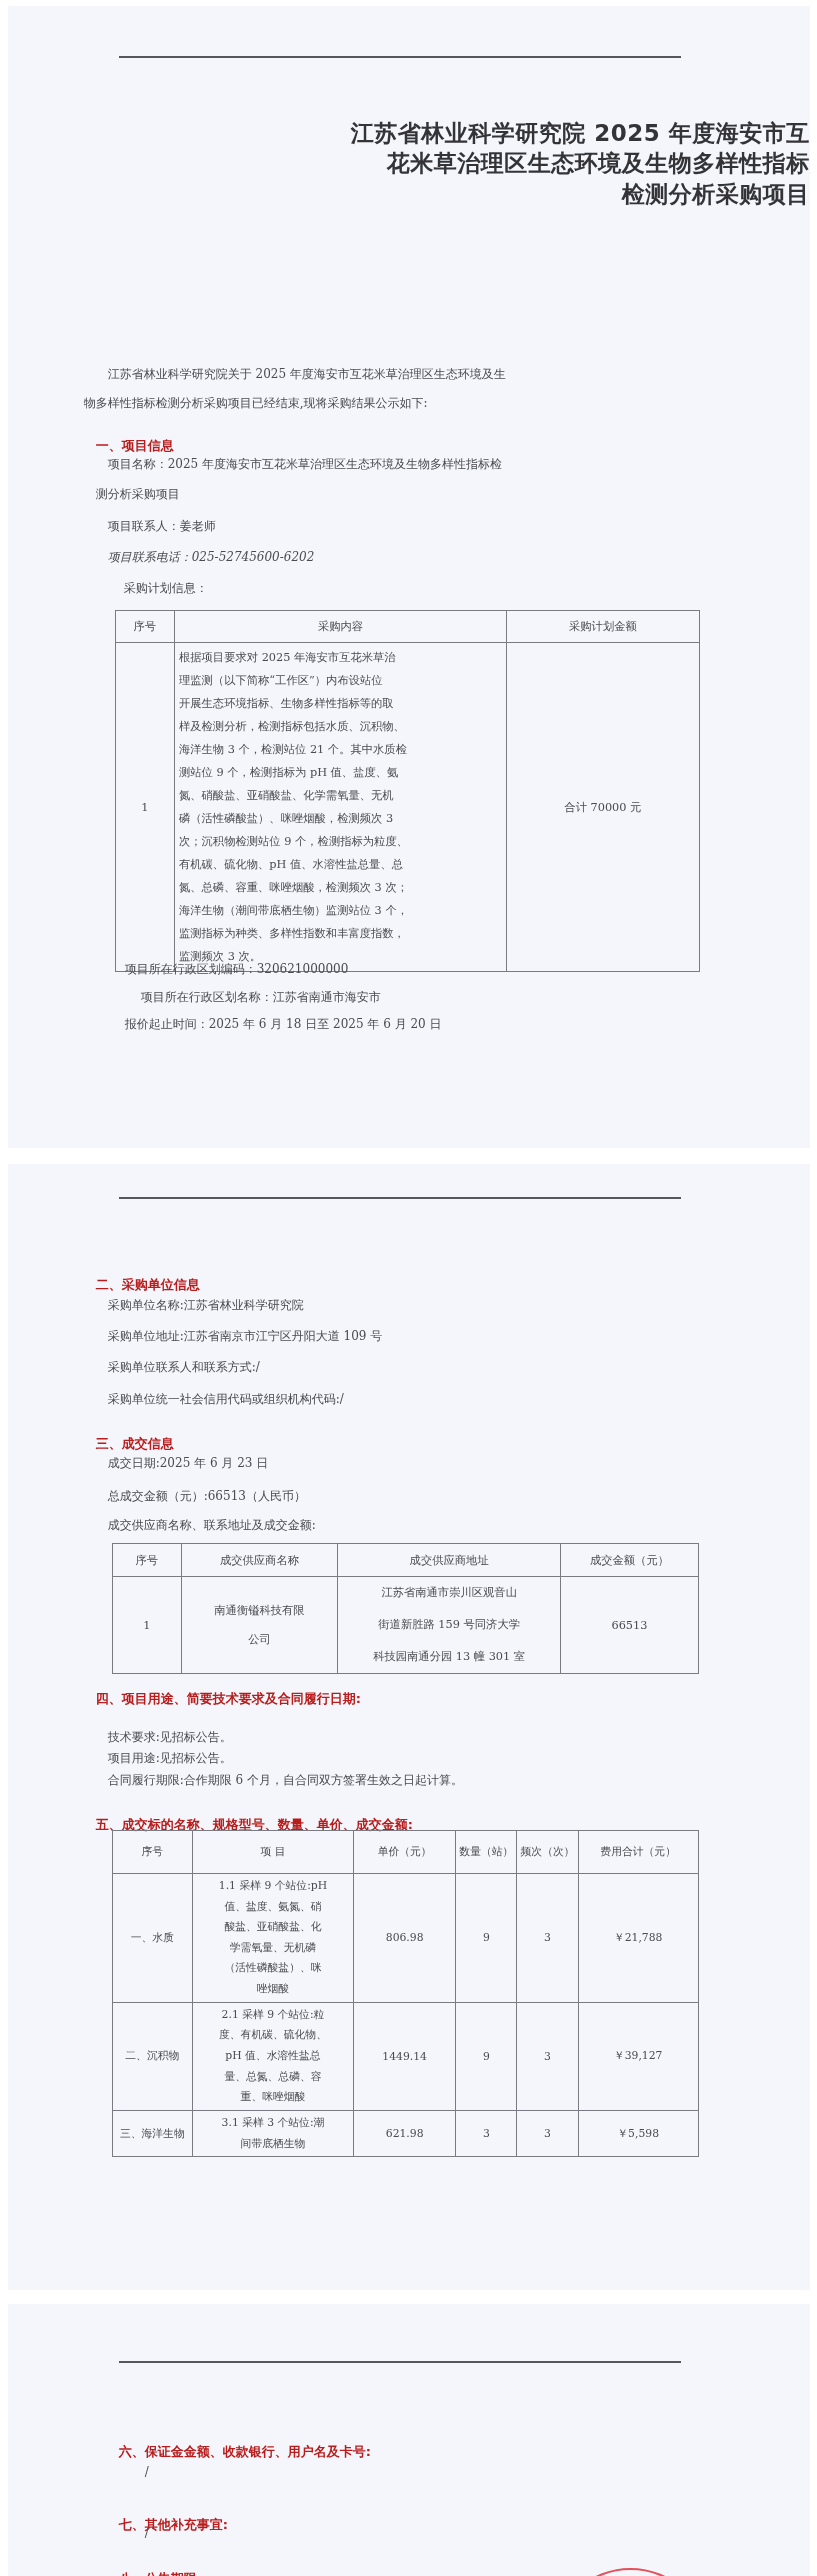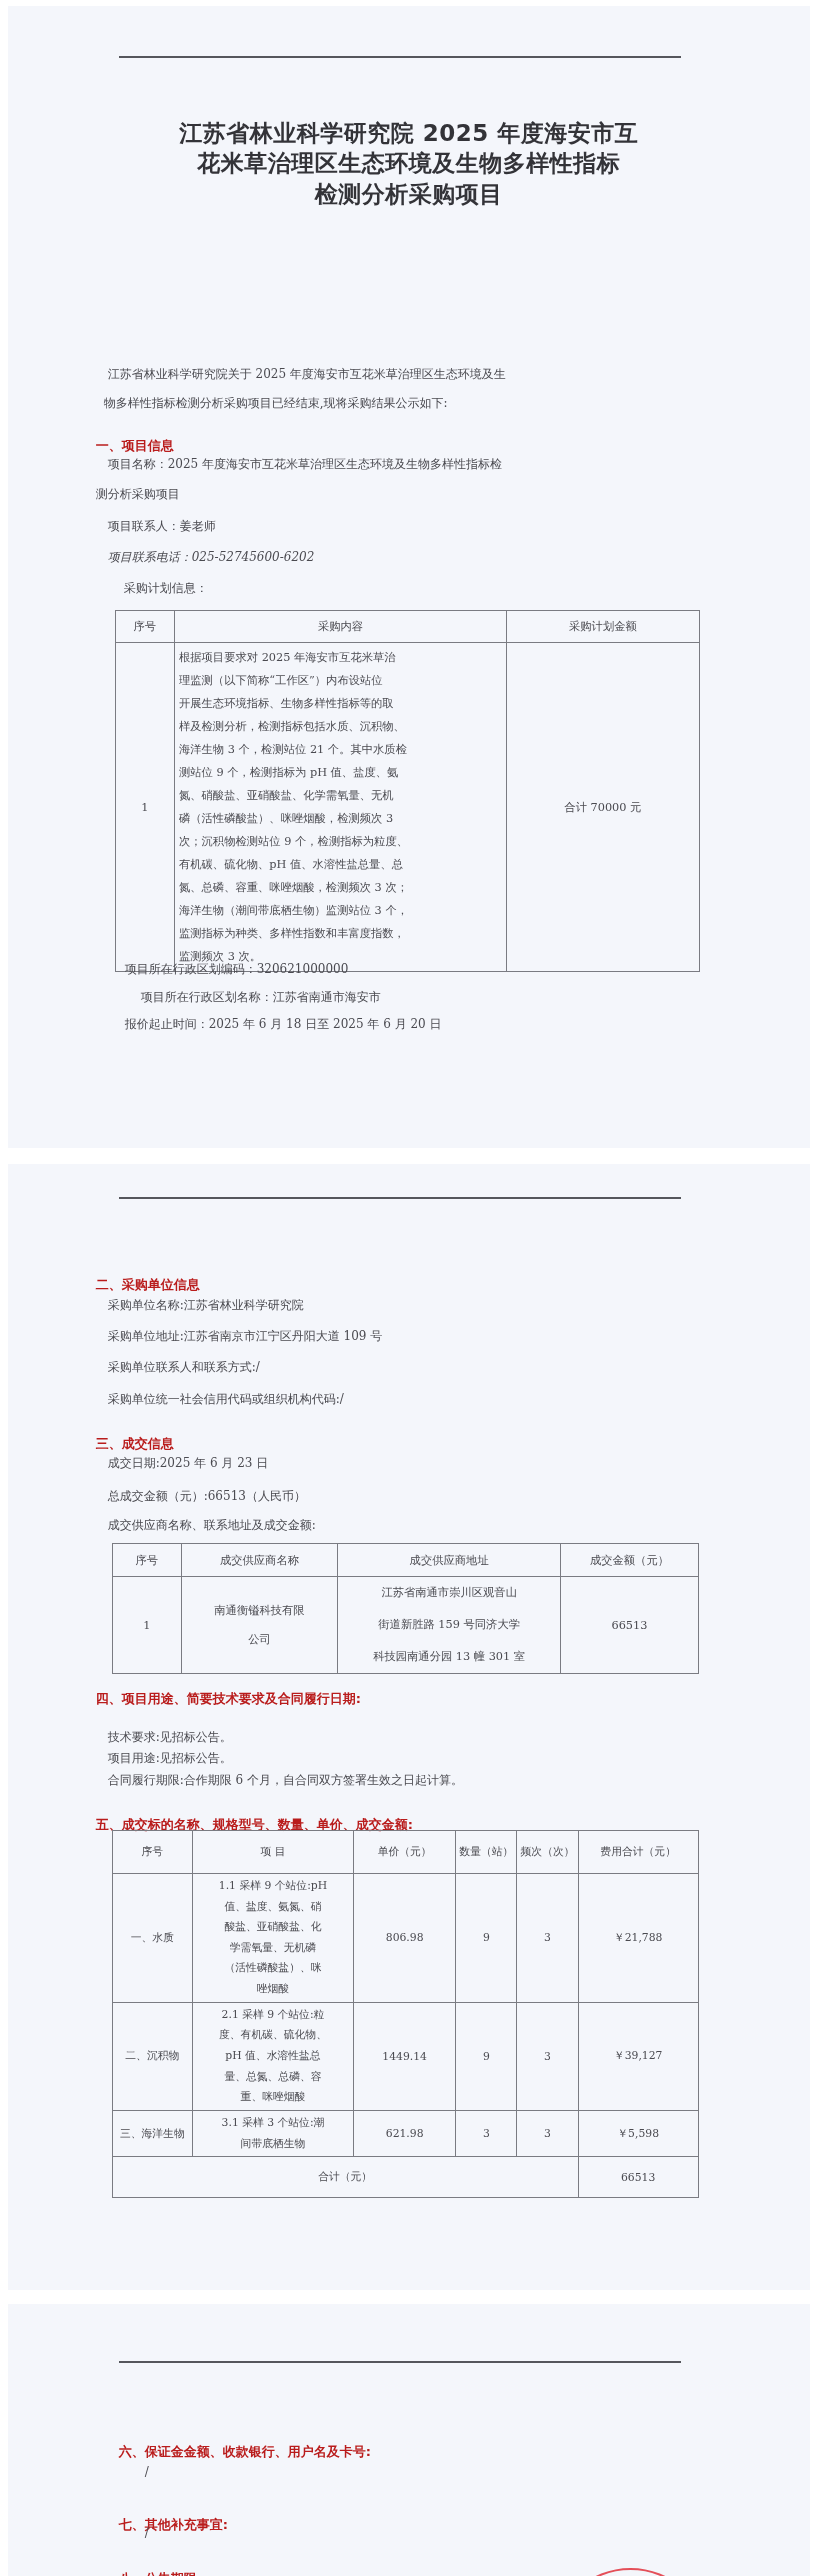--- a/index.html
+++ b/index.html
@@ -1,21 +1,21 @@
 <!DOCTYPE html>
 <html style="font-size:8.2px"><head>
 <meta charset="utf-8">
 <style>
   html, body { margin: 0; padding: 0; background: #ffffff; }
   body { width: 817px; height: 3470px; position: relative; overflow: hidden;
          font-family: "DejaVu Serif", "Liberation Serif", serif; color: #3a3a3f; }
   .page { position: absolute; left: 7.7px; width: 802px; background: #f4f6fb; }
   .rule { position: absolute; left: 111px; width: 562px; height: 1.5px; background: #55565c; }
   .abs { position: absolute; white-space: nowrap; }
-  .title { position: absolute; left: 0; width: 802px; text-align: center;
+  .title { position: absolute; left: 0; width: 802px; text-align: right;
            font-family: "DejaVu Sans", "Liberation Sans", sans-serif; font-weight: bold;
            font-size: 23px; color: #333338; letter-spacing: 0.5px; }
   .p { font-size: 12px; color: #4a4a50; }
   .h { font-size: 13px; font-weight: bold; color: #b91c1c;
        font-family: "DejaVu Sans", "Liberation Sans", sans-serif; margin-top: 12px; }
   table { position: absolute; border-collapse: collapse; font-size: 11.3px; color: #4a4a50; }
   td, th { border: 1px solid #7a7b82; text-align: center; vertical-align: middle;
            font-weight: normal; padding: 0 3.1px; }
   .cell-left { text-align: left; line-height: 23px; padding: 3.1px 4.1px; }
   .seal { position: absolute; width: 155px; height: 155px; border: 2.1px solid #e0313c;
@@ -26,21 +26,21 @@
 <body>
 
 <div class="page" style="top:6.2px; height:1142px;">
   <div class="rule" style="top:50px;"></div>
 
   <div class="title" style="top:112px;">江苏省林业科学研究院 2025 年度海安市互</div>
   <div class="title" style="top:142px;">花米草治理区生态环境及生物多样性指标</div>
   <div class="title" style="top:173px;">检测分析采购项目</div>
 
   <div class="abs p" style="left:100px; top:360px;">江苏省林业科学研究院关于 2025 年度海安市互花米草治理区生态环境及生</div>
-  <div class="abs p" style="left:96px; top:389px;">物多样性指标检测分析采购项目已经结束,现将采购结果公示如下:</div>
+  <div class="abs p" style="left:76px; top:389px;">物多样性指标检测分析采购项目已经结束,现将采购结果公示如下:</div>
 
   <div class="abs h" style="left:88px; top:419px;">一、项目信息</div>
   <div class="abs p" style="left:100px; top:450px;">项目名称：2025 年度海安市互花米草治理区生态环境及生物多样性指标检</div>
   <div class="abs p" style="left:88px; top:480px;">测分析采购项目</div>
   <div class="abs p" style="left:100px; top:512px;">项目联系人：姜老师</div>
   <div class="abs p" style="left:100px; top:543px;font-style:italic;">项目联系电话：025-52745600-6202</div>
   <div class="abs p" style="left:116px; top:574px;">采购计划信息：</div>
 
   <table style="left:107px; top:604px; width:585px;">
     <tbody>
@@ -165,24 +165,20 @@
       <td>三、海洋生物</td>
       <td style="line-height:20.6px; padding:2.1px 3.1px;">
         <div>3.1 采样 3 个站位:潮</div>
         <div>间带底栖生物</div>
       </td>
       <td>621.98</td>
       <td>3</td>
       <td>3</td>
       <td>￥5,598</td>
     </tr>
-    <tr style="height:41px;">
-      <td colspan="5">合计（元）</td>
-      <td>66513</td>
-    </tr>
   </tbody>
     </table>
 </div>
 
 <div class="page" style="top:2304px; height:1161px;">
   <div class="rule" style="top:57px;"></div>
 
   <div class="abs h" style="left:111px; top:127px;">六、保证金金额、收款银行、用户名及卡号:</div>
   <div class="abs p" style="left:137px; top:161px;">/</div>
   <div class="abs h" style="left:111px; top:200px;">七、其他补充事宜:</div>

